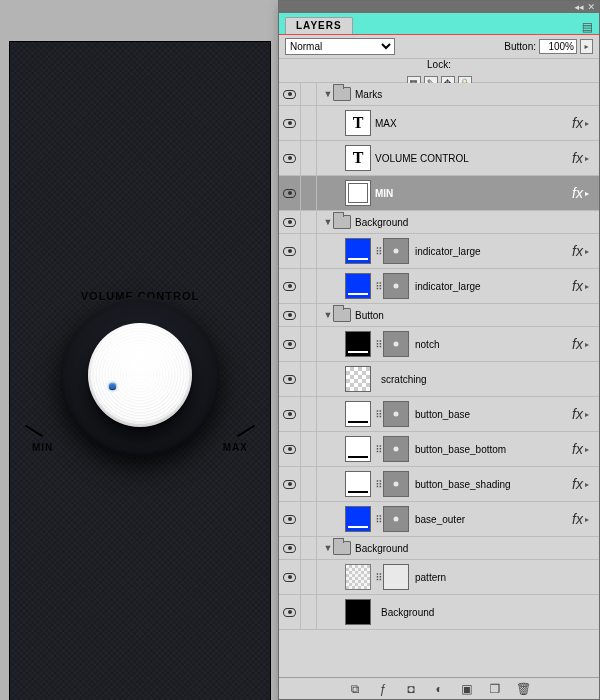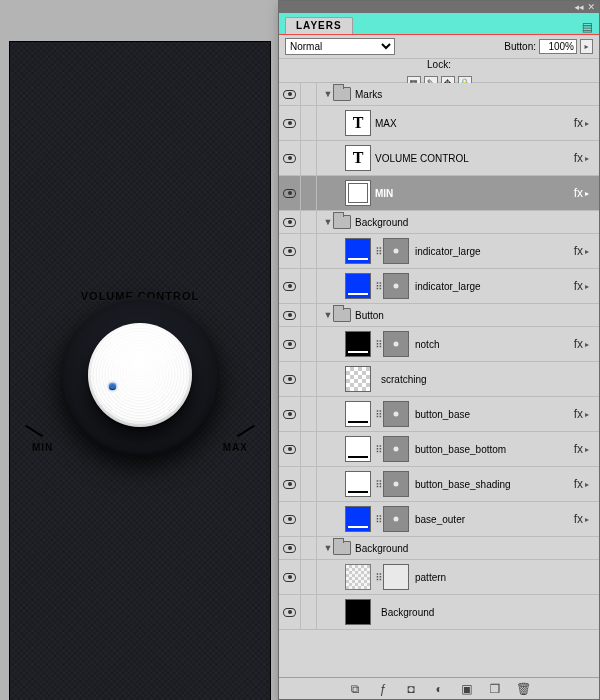--- a/index.html
+++ b/index.html
@@ -113,21 +113,21 @@
      background:#bdbdbd; border:1px solid #666; border-radius:1px;}
   .thumb.folder::after{ content:""; position:absolute; left:0; top:-3px; width:9px; height:4px;
      background:#bdbdbd; border:1px solid #666; border-bottom:none; border-radius:1px 1px 0 0;}
   .link { width:8px; font-size:10px; color:#555; text-align:center;}
   .mask { width:26px; height:26px; border:1px solid #666; background:#8e8e8e; position:relative;
      margin-right:6px; flex-shrink:0;}
   .mask.dot::after{ content:""; position:absolute; left:50%; top:50%; width:5px; height:5px;
      border-radius:50%; background:#e8e8e8; transform:translate(-50%,-50%);}   
   .mask.full{ background:#e9e9e9;}
   .name { font-size:10px; color:#000; white-space:nowrap;}
-  .fx { margin-left:auto; margin-right:2px; font-size:12px; color:#333;}
+  .fx { margin-left:auto; margin-right:2px; font-size:14px; font-style:italic; color:#333;}
   .layer.selected .fx{ color:#fff;}
   .fx-arrow{ width:10px; font-size:8px; color:#555; margin-right:4px;}
   .layer.selected .fx-arrow{ color:#fff;}
 
   
   .bottombar{ height:22px; border-top:1px solid #9f9f9f; background:#d5d5d5;
      display:flex; align-items:center; justify-content:center; gap:14px; color:#444;}
   .bottombar span{ font-size:12px; width:14px; text-align:center;}
 
   

